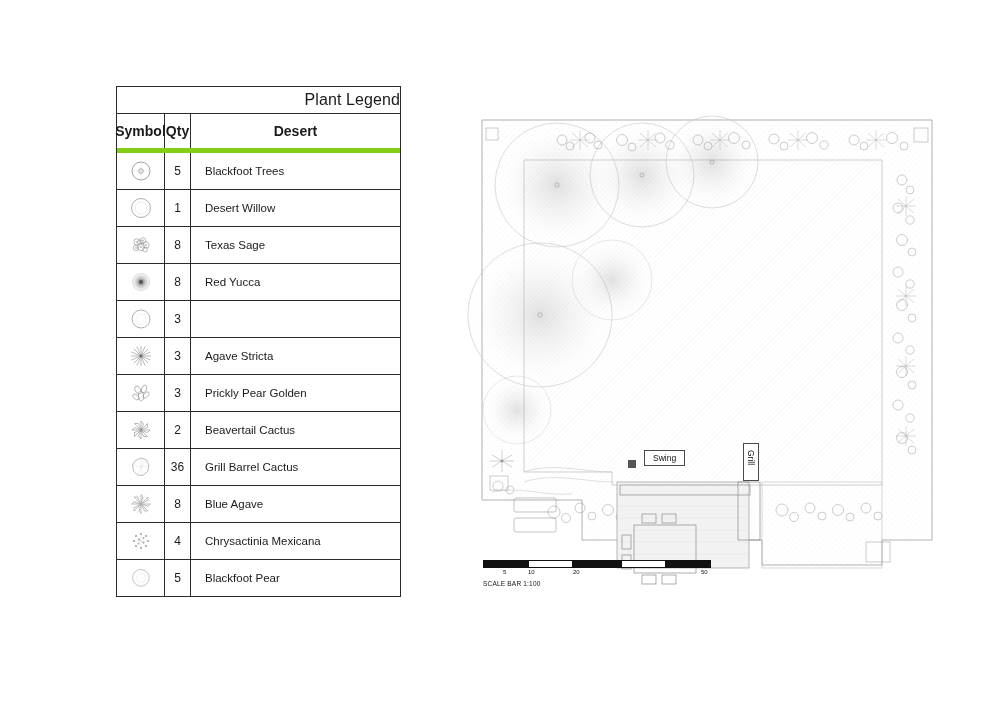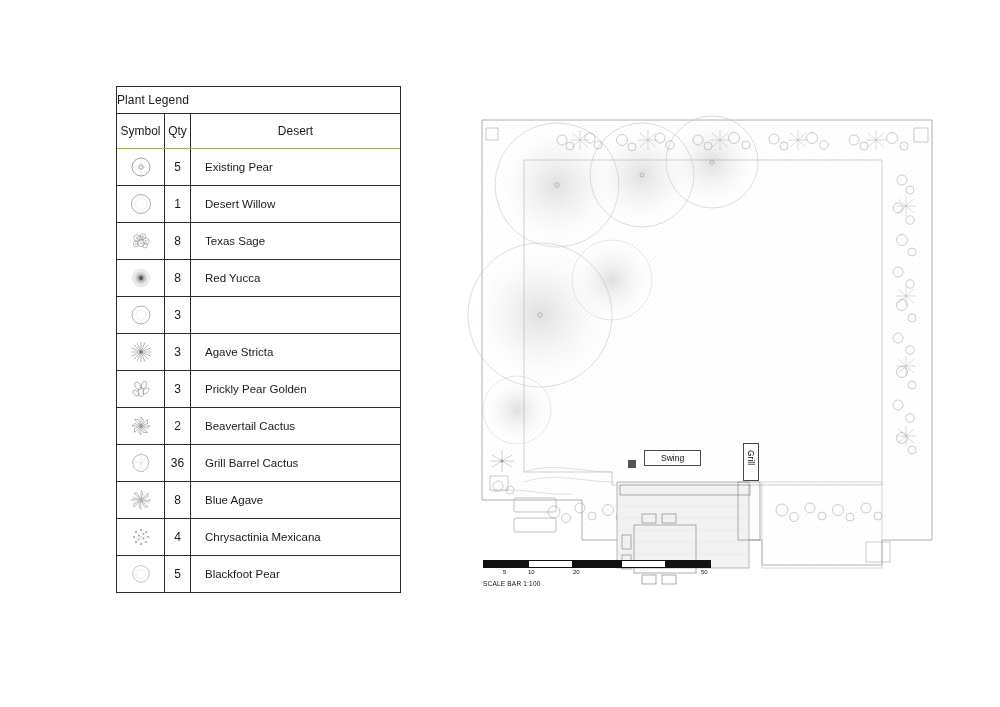--- a/index.html
+++ b/index.html
@@ -22,30 +22,31 @@
     left: 116px;
     top: 86px;
     width: 285px;
     border: 1px solid #2b2b2b;
     box-sizing: border-box;
     background: #fff;
   }
   .legend-title {
     height: 26px;
     line-height: 26px;
-    text-align: left;
-    font-size: 12px;
+    text-align: right;
+    font-size: 16px;
     border-bottom: 1px solid #2b2b2b;
     letter-spacing: 0.1px;
   }
   .legend-head {
     display: flex;
     height: 34px;
-    border-bottom: 1px solid #84cc16;
-    font-size: 12px;
+    border-bottom: 5px solid #84cc16;
+    font-size: 14px;
+    font-weight: bold;
   }
   .legend-head .c-sym,
   .legend-row .c-sym {
     width: 48px;
     flex: 0 0 48px;
     border-right: 1px solid #2b2b2b;
     display: flex;
     align-items: center;
     justify-content: center;
     box-sizing: border-box;
@@ -137,21 +138,21 @@
     margin-top: 0px;
   }
 
   
   .chip {
     position: absolute;
     border: 1px solid #4a4a4a;
     background: #fff;
     font-size: 8.5px;
     color: #111;
-    padding: 2px 16px;
+    padding: 2px 8px;
     box-sizing: border-box;
   }
   .chip-swing { left: 644px; top: 450px; }
   .chip-grill {
     left: 743px; top: 443px;
     padding: 6px 2px;
     writing-mode: vertical-rl;
     text-orientation: mixed;
     height: 38px;
   }
@@ -171,21 +172,21 @@
   <div class="legend-row">
     <div class="c-sym">
       <svg class="sym-svg" width="30" height="30" viewBox="0 0 30 30">
         <circle cx="15" cy="15" r="9" fill="none" stroke="#777" stroke-width="0.7"></circle>
         <circle cx="15" cy="15" r="2.2" fill="none" stroke="#777" stroke-width="0.7"></circle>
         <line x1="15" y1="6" x2="15" y2="24" stroke="#cfcfcf" stroke-width="0.4"></line>
         <line x1="6" y1="15" x2="24" y2="15" stroke="#cfcfcf" stroke-width="0.4"></line>
       </svg>
     </div>
     <div class="c-qty">5</div>
-    <div class="c-common">Existing Pear</div>
+    <div class="c-common">Blackfoot Trees</div>
   </div>
 
   <div class="legend-row">
     <div class="c-sym">
       <svg class="sym-svg" width="30" height="30" viewBox="0 0 30 30">
         <circle cx="15" cy="15" r="9.5" fill="none" stroke="#8c8c8c" stroke-width="0.7"></circle>
         <circle cx="15" cy="15" r="6" fill="none" stroke="#d8d8d8" stroke-width="0.5"></circle>
       </svg>
     </div>
     <div class="c-qty">1</div>

